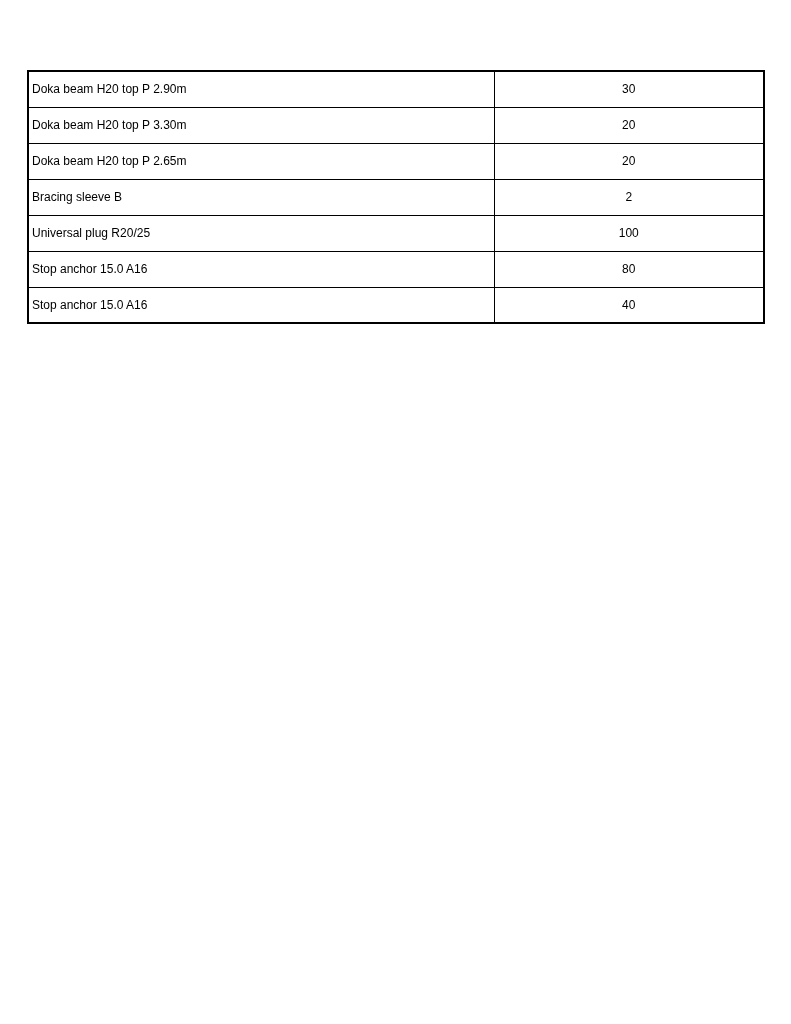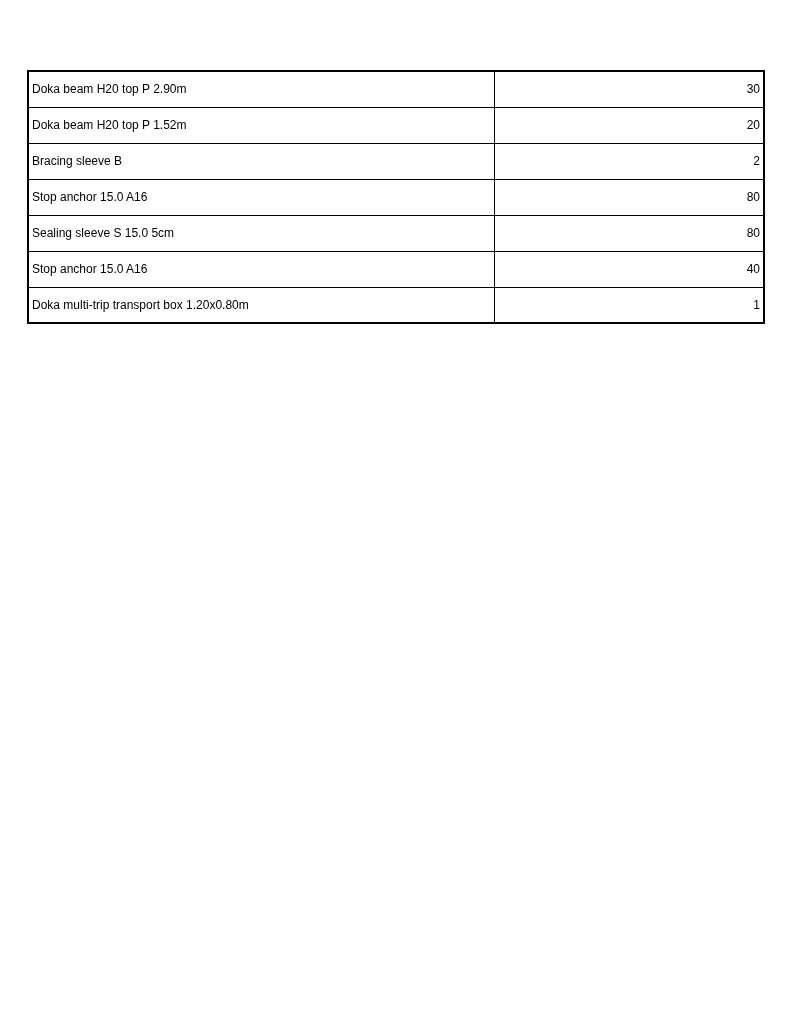--- a/index.html
+++ b/index.html
@@ -34,52 +34,52 @@
     padding: 1px 3px;
     overflow: hidden;
     white-space: nowrap;
   }
   table.items-table td.item-cell {
     width: 466px;
     text-align: left;
   }
   table.items-table td.qty-cell {
     width: 270px;
-    text-align: right;
+    text-align: center;
   }
 </style>
 </head>
 <body>
 
 <div class="page">
   <table class="items-table">
     <tbody id="items-table-body">
         <tr>
           <td class="item-cell">Doka beam H20 top P 2.90m</td>
           <td class="qty-cell">30</td>
         </tr>
         <tr>
-          <td class="item-cell">Doka beam H20 top P 1.52m</td>
+          <td class="item-cell">Doka beam H20 top P 3.30m</td>
+          <td class="qty-cell">20</td>
+        </tr>
+        <tr>
+          <td class="item-cell">Doka beam H20 top P 2.65m</td>
           <td class="qty-cell">20</td>
         </tr>
         <tr>
           <td class="item-cell">Bracing sleeve B</td>
           <td class="qty-cell">2</td>
         </tr>
         <tr>
-          <td class="item-cell">Stop anchor 15.0 A16</td>
-          <td class="qty-cell">80</td>
+          <td class="item-cell">Universal plug R20/25</td>
+          <td class="qty-cell">100</td>
         </tr>
         <tr>
-          <td class="item-cell">Sealing sleeve S 15.0 5cm</td>
+          <td class="item-cell">Stop anchor 15.0 A16</td>
           <td class="qty-cell">80</td>
         </tr>
         <tr>
           <td class="item-cell">Stop anchor 15.0 A16</td>
           <td class="qty-cell">40</td>
         </tr>
-        <tr>
-          <td class="item-cell">Doka multi-trip transport box 1.20x0.80m</td>
-          <td class="qty-cell">1</td>
-        </tr>
       </tbody>
   </table>
 </div>
 
 </body></html>

